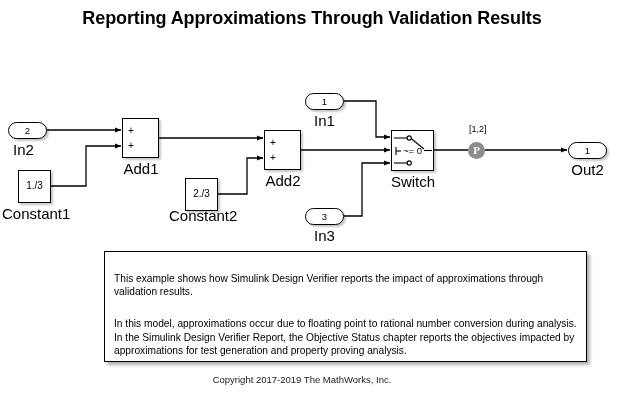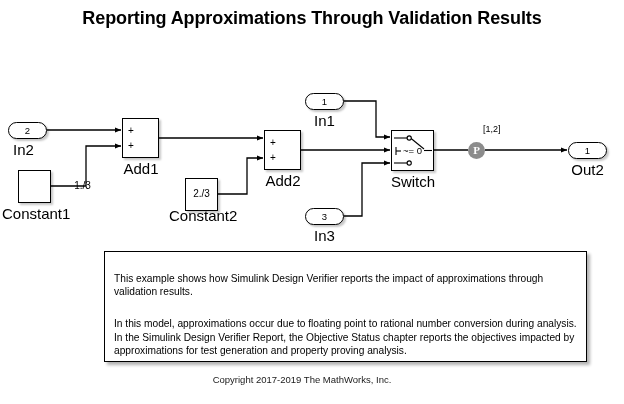--- a/index.html
+++ b/index.html
@@ -164,21 +164,21 @@
     <path d="M485,150 L567,150" marker-end="url(#arrowhead)"></path>
   </g>
 </svg>
 
 <div class="port" style="left:8px; top:122px; width:39px; height:17px;">
   <span>2</span>
 </div>
 <div class="blk-label" style="left:4px; top:141px; width:39px;">In2</div>
 
 <div class="blk" style="left:18px; top:170px; width:33px; height:33px;">
-  <div class="const-val" style="top:9px;margin-left:48px;">1./3</div>
+  <div class="const-val" style="top:9px;">1./3</div>
 </div>
 <div class="blk-label" style="left:2px; top:205px; width:65px;">Constant1</div>
 
 <div class="blk" style="left:122px; top:118px; width:37px; height:40px;">
   <span class="plus" style="left:5px; top:7px;">+</span>
   <span class="plus" style="left:5px; top:22px;">+</span>
 </div>
 <div class="blk-label" style="left:112px; top:160px; width:58px;">Add1</div>
 
 <div class="blk" style="left:185px; top:178px; width:33px; height:33px;">
@@ -216,21 +216,21 @@
       <path d="M5,17 L5,25"></path>
       <path d="M5,21 L10,21"></path>
     </g>
     <circle cx="18.2" cy="8" r="2.1" fill="#ffffff" stroke="#000000" stroke-width="1.1"></circle>
     <circle cx="18.2" cy="33" r="2.1" fill="#ffffff" stroke="#000000" stroke-width="1.1"></circle>
   </svg>
   <span class="blk-text" style="left:11px; top:14px; font-size:9.5px;">~= 0</span>
 </div>
 <div class="blk-label" style="left:383px; top:173px; width:60px;">Switch</div>
 
-<div class="annot" style="left:483px; top:124px;">[1,2]</div>
+<div class="annot" style="left:469px; top:124px;">[1,2]</div>
 <div class="pbadge" style="left:468px; top:142px;">P</div>
 
 <div class="port" style="left:568px; top:142px; width:39px; height:17px;">
   <span>1</span>
 </div>
 <div class="blk-label" style="left:568px; top:161px; width:39px;">Out2</div>
 
 <div class="notebox" style="left:104px; top:251px; width:483px; height:111px;">
   <p>This example shows how Simulink Design Verifier reports the impact of approximations through validation results.</p>
   <p class="gap">In this model, approximations occur due to floating point to rational number conversion during analysis. In the Simulink Design Verifier Report, the Objective Status chapter reports the objectives impacted by approximations for test generation and property proving analysis.</p>

